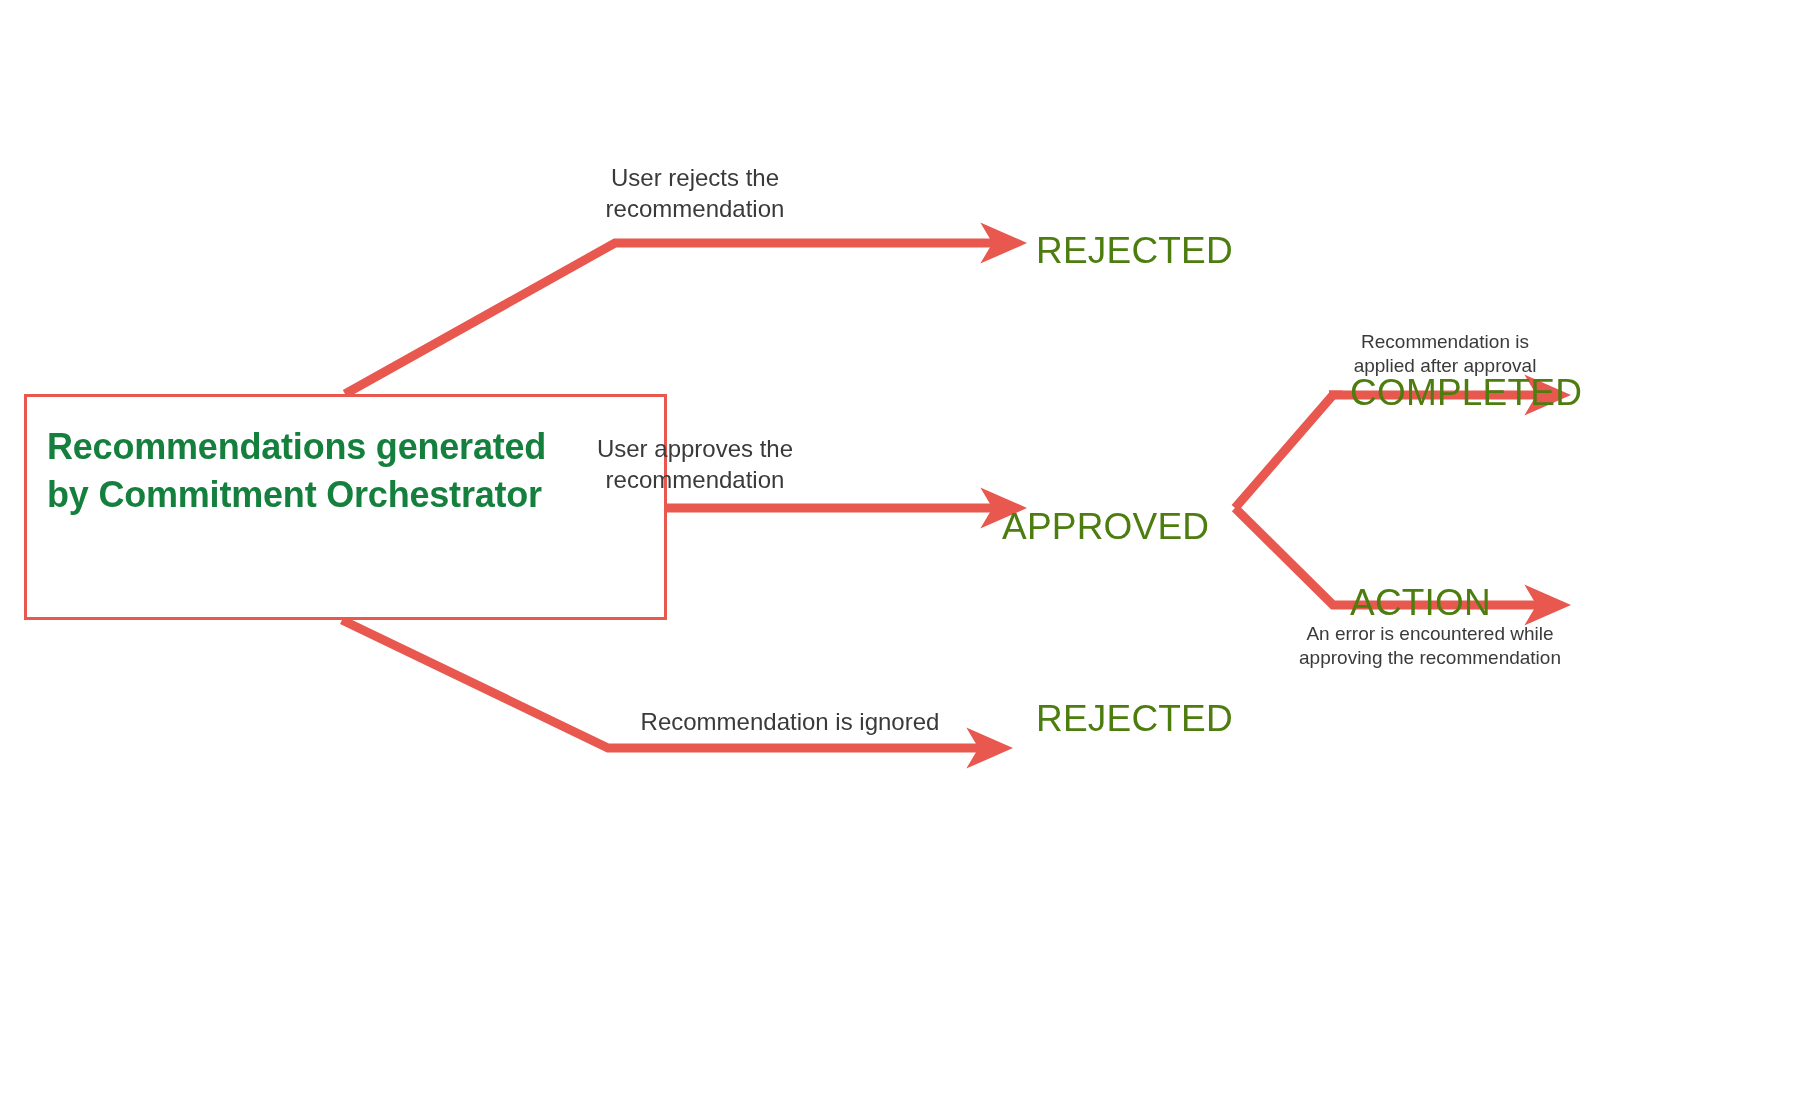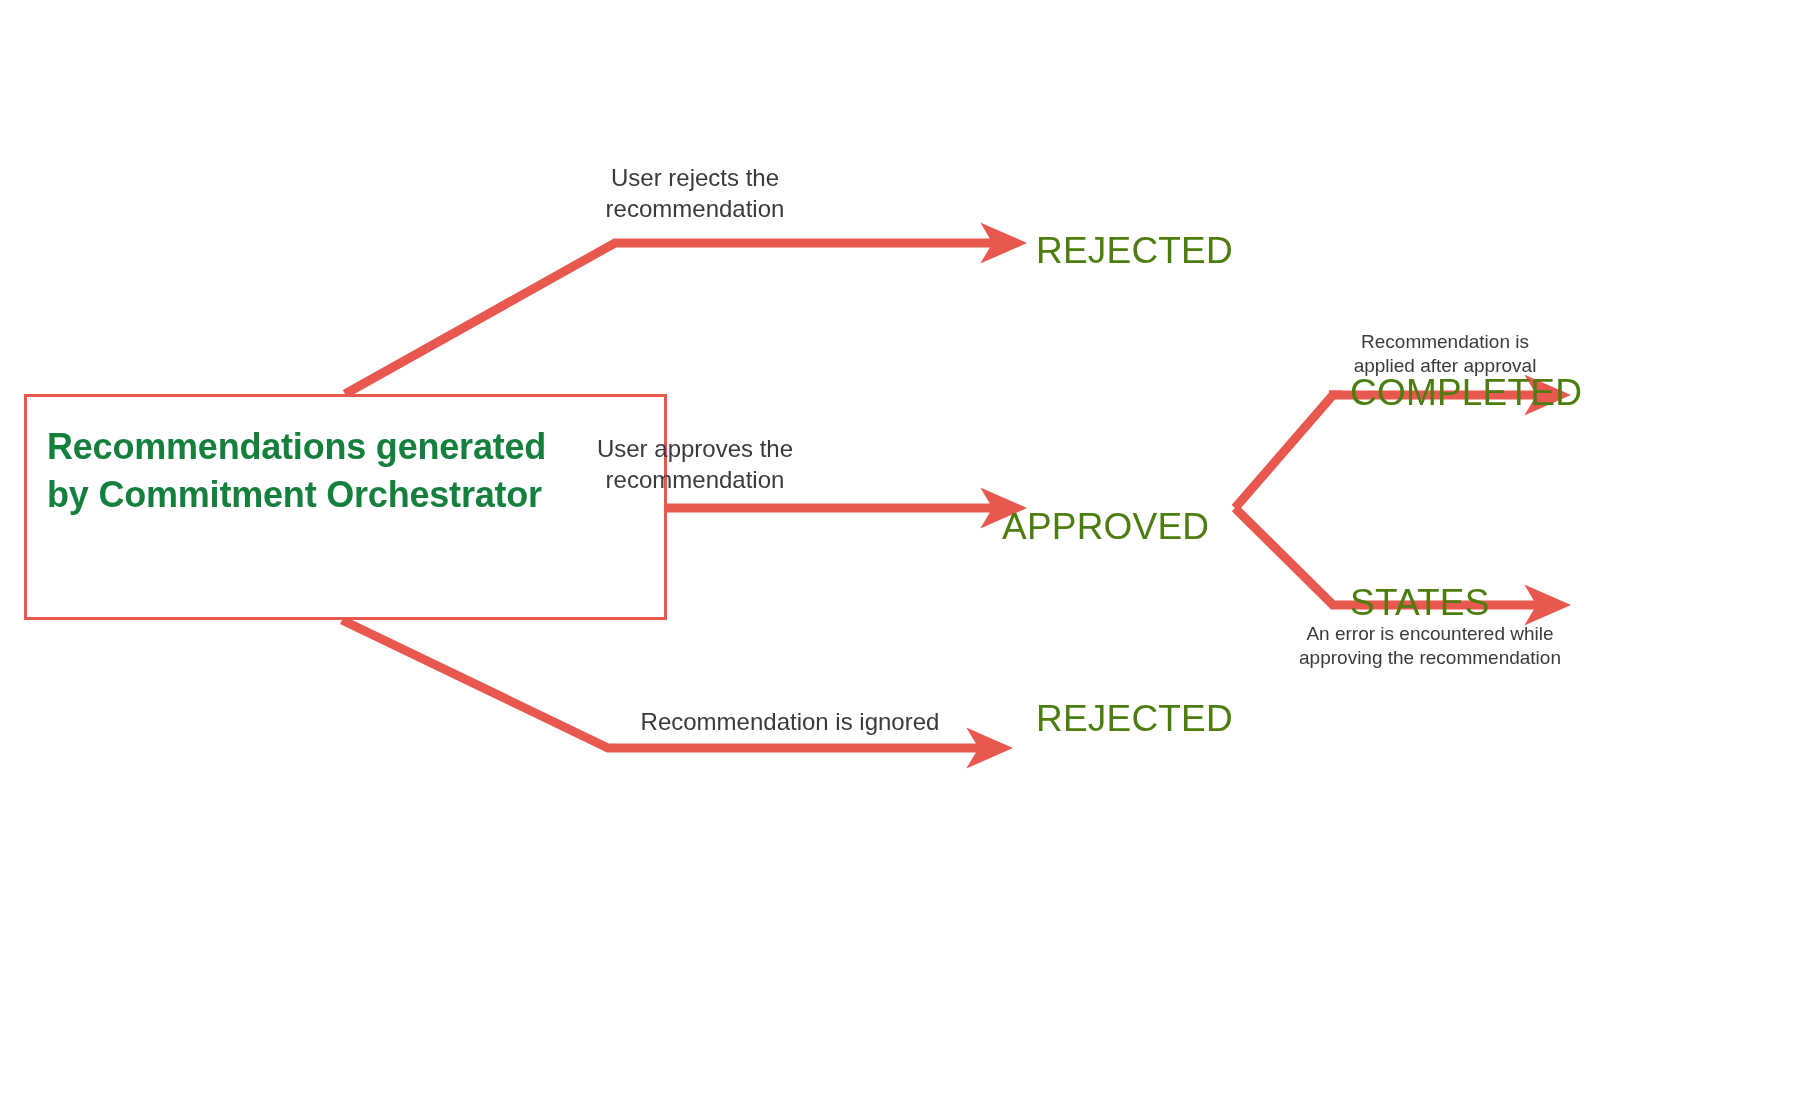--- a/index.html
+++ b/index.html
@@ -147,21 +147,21 @@
   </div>
 
   <div class="state rejected">REJECTED</div>
 
   <div class="state approved">APPROVED</div>
 
   <div class="state expired">REJECTED</div>
 
   <div class="state completed">COMPLETED</div>
 
-  <div class="state error">STATES</div>
+  <div class="state error">ACTION</div>
 
   <div class="edge-label big lbl-rejects">User rejects the
 recommendation</div>
 
   <div class="edge-label big lbl-approves">User approves the
 recommendation</div>
 
   <div class="edge-label big lbl-ignored">Recommendation is ignored</div>
 
   <div class="edge-label small lbl-applied">Recommendation is

